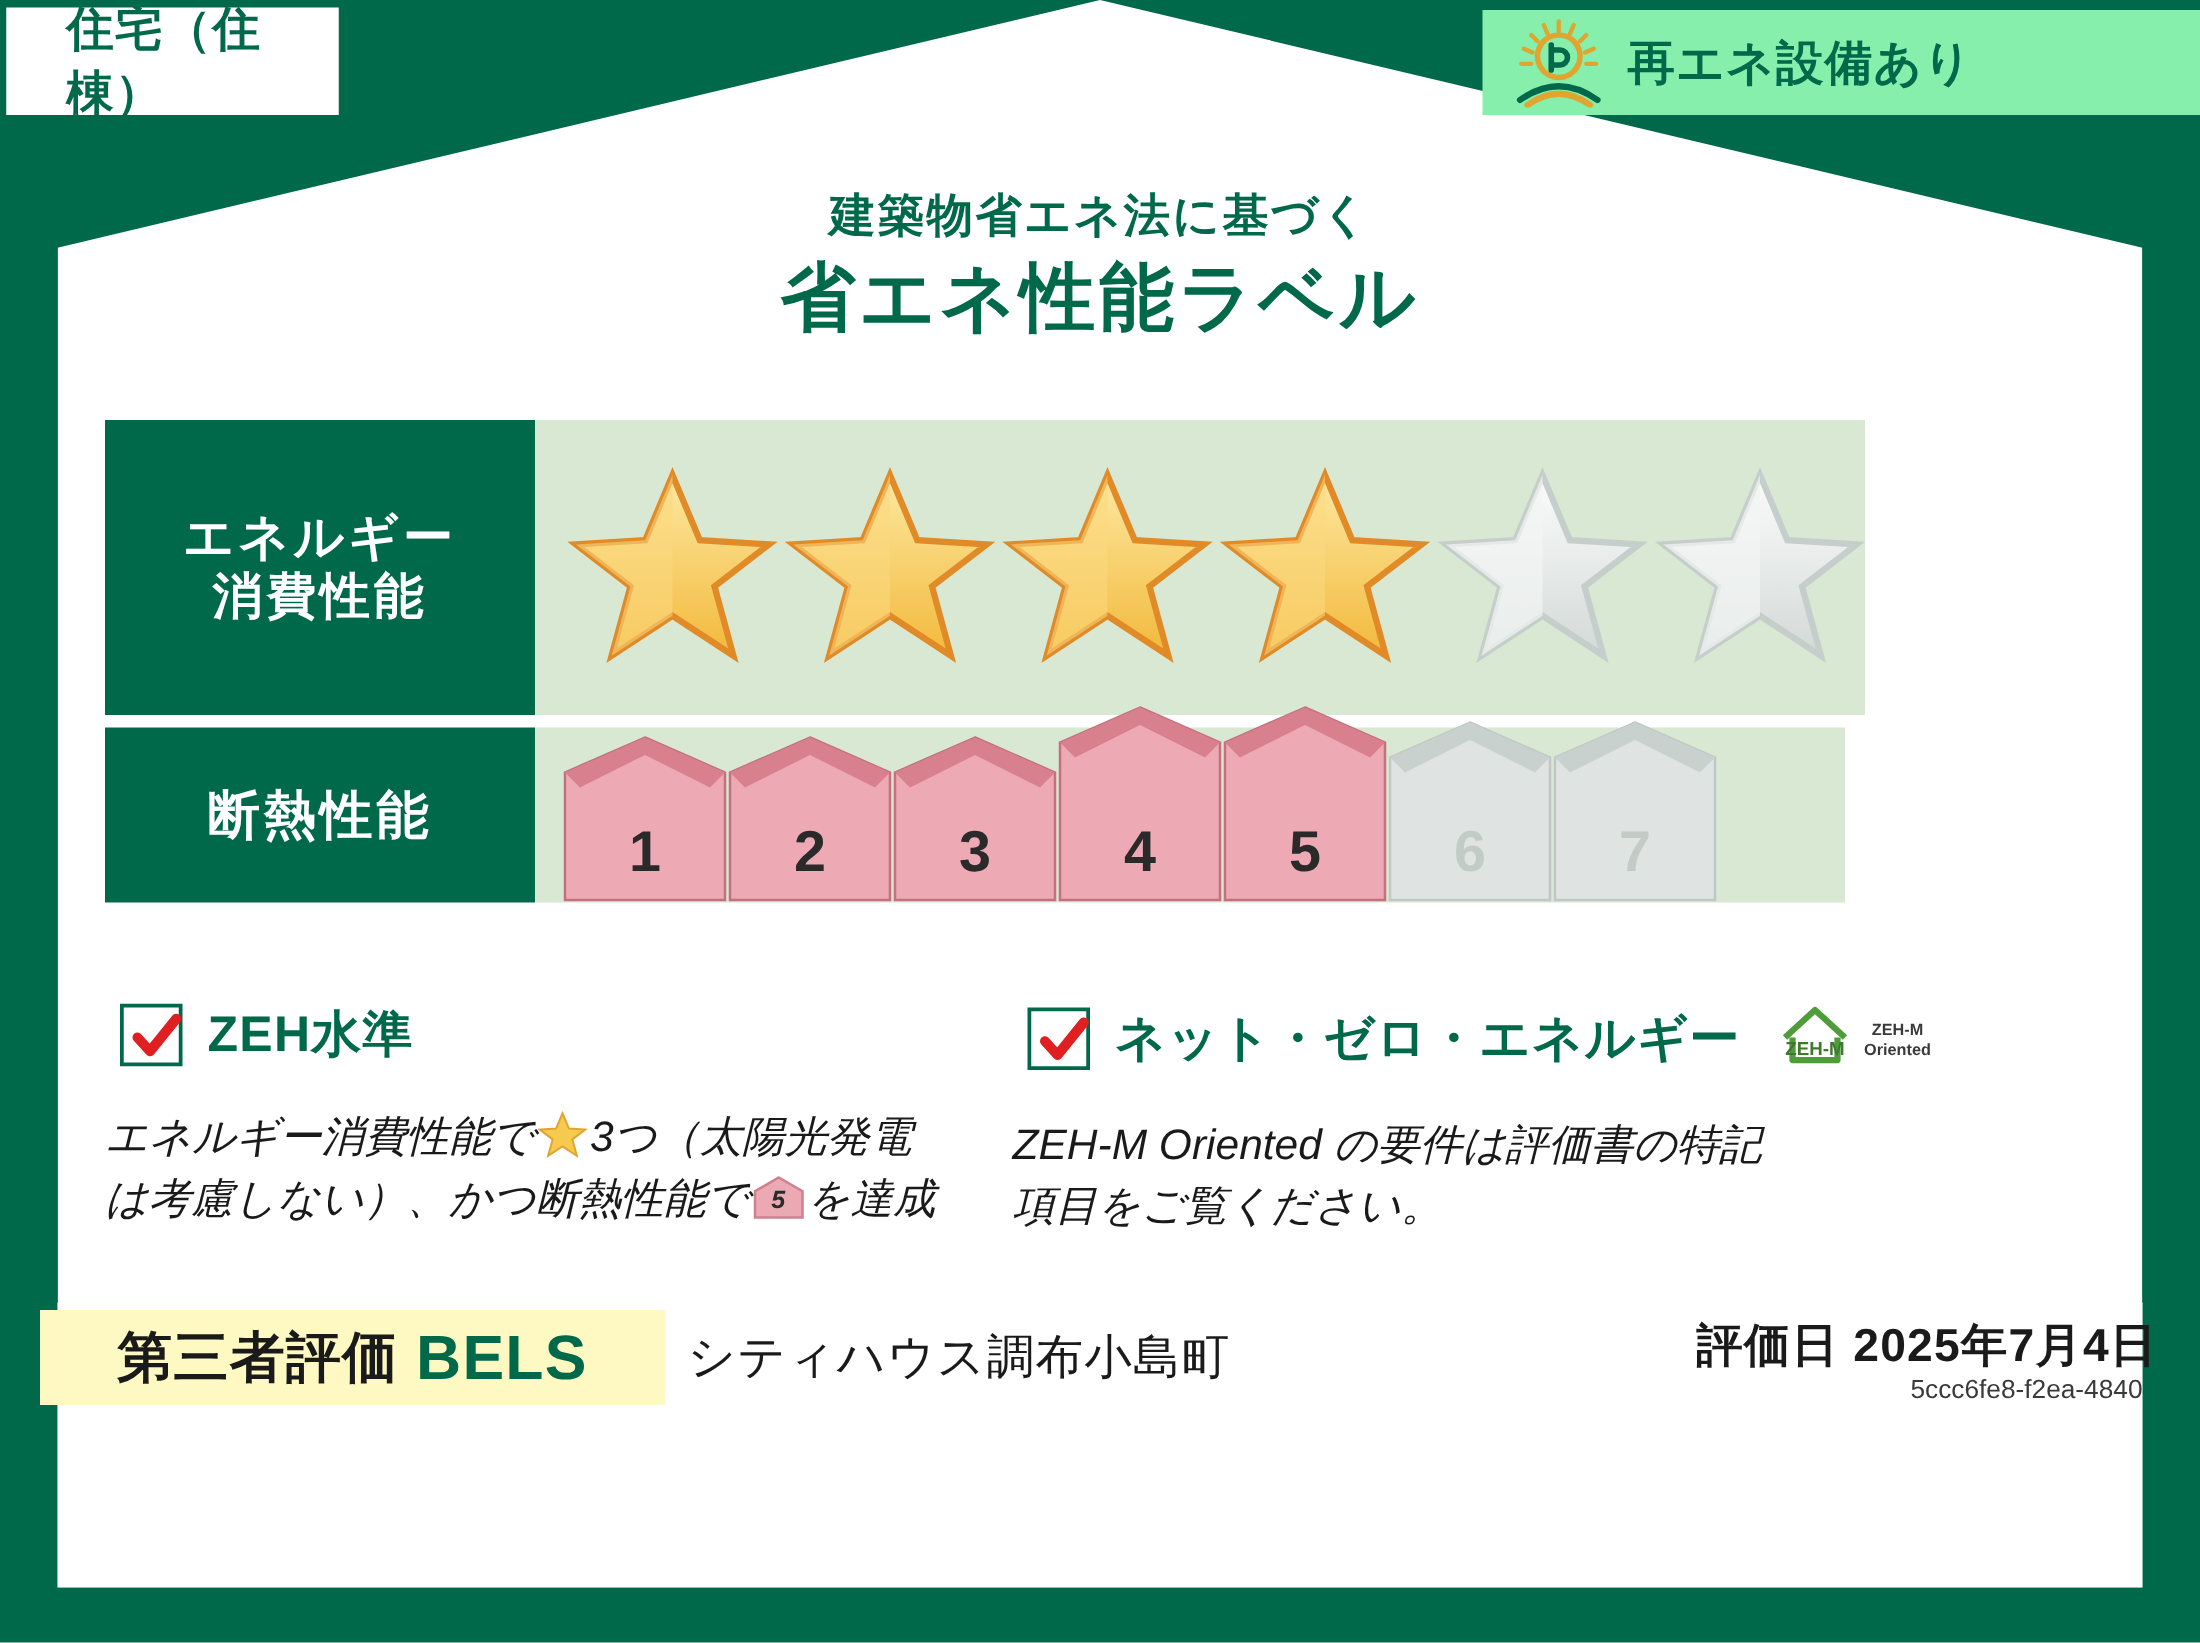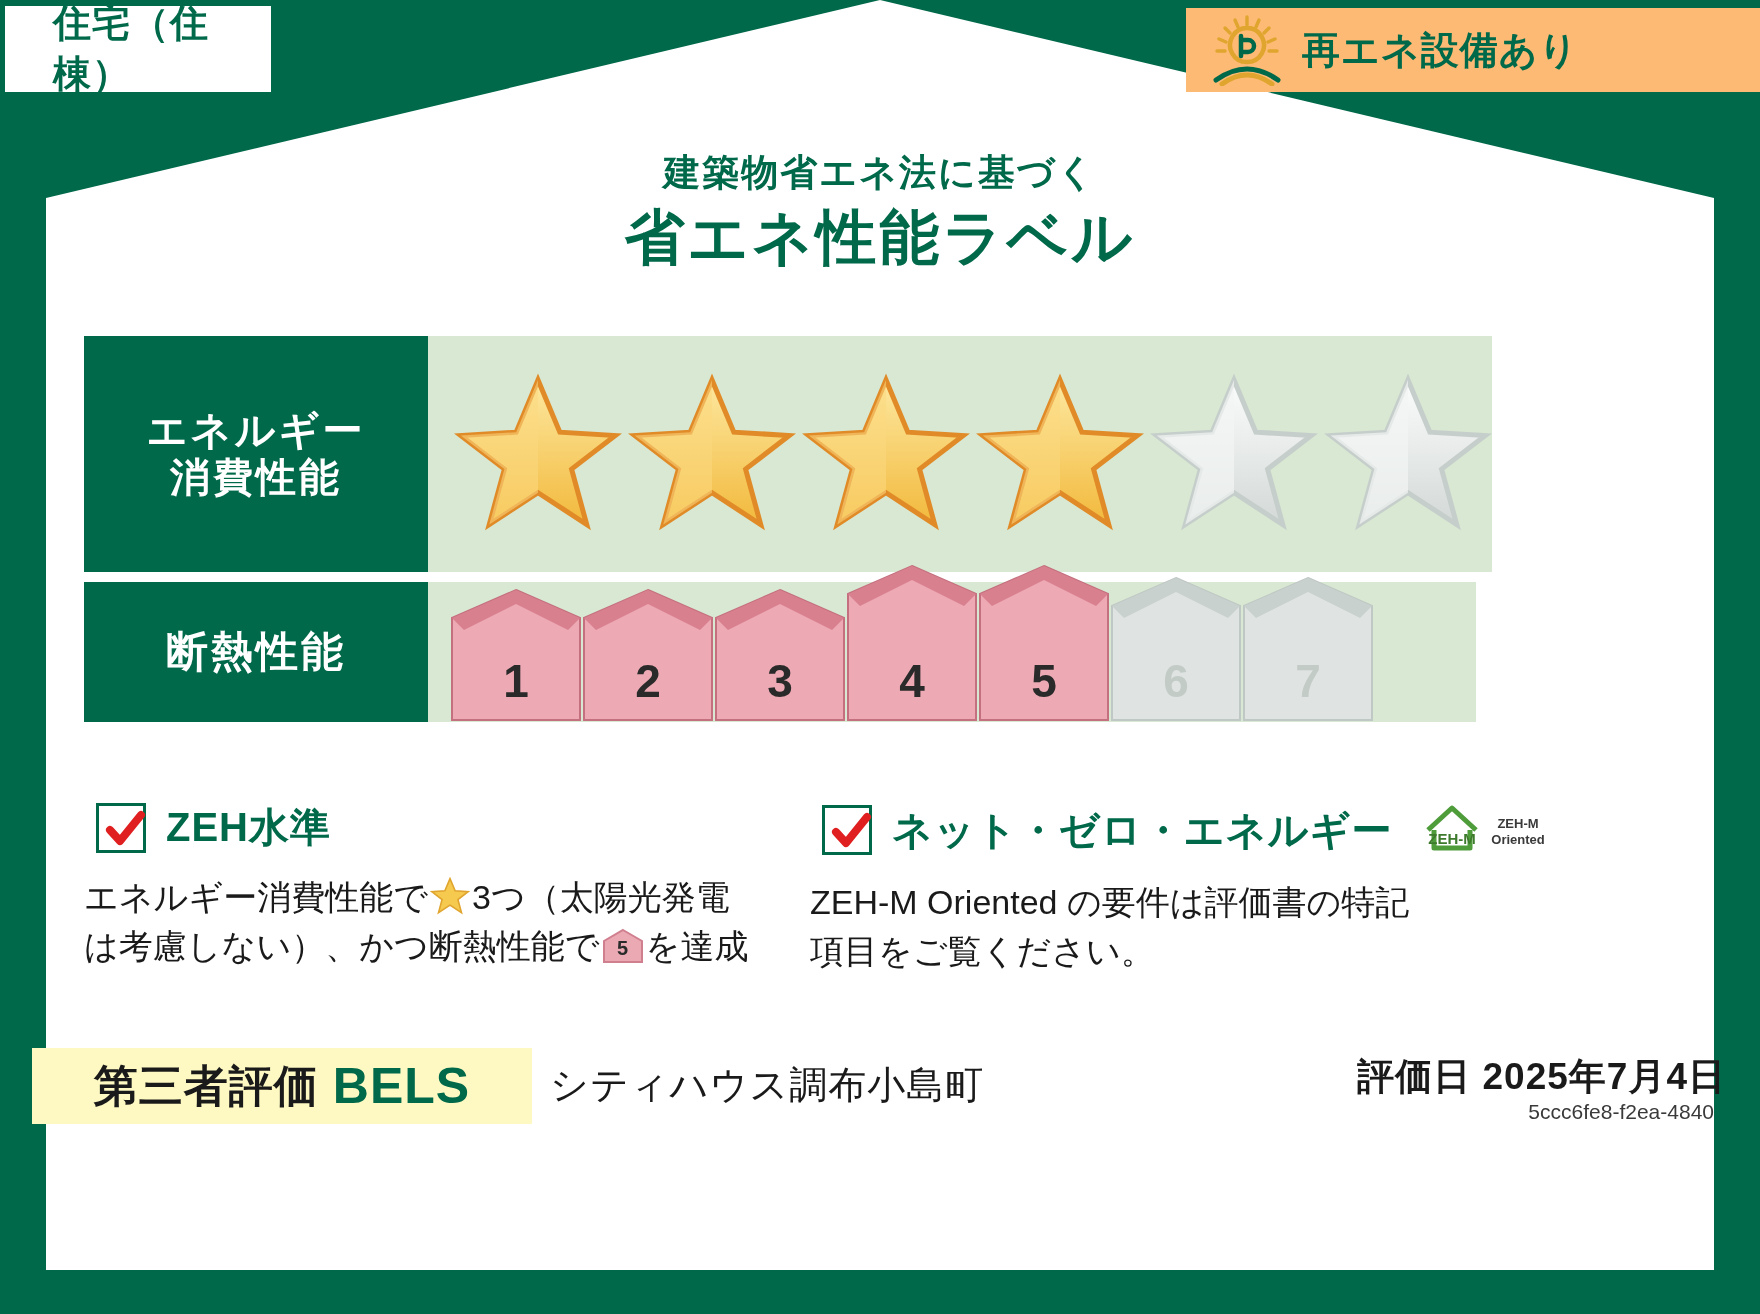--- a/index.html
+++ b/index.html
@@ -33,21 +33,21 @@
     display:flex; align-items:center; justify-content:center;padding-left:48px;
   }
   .tag-dwelling span{
     color:#00694a; font-size:38px; font-weight:bold; letter-spacing:1px;
   }
 
   
   .tag-renew{
     position:absolute; right:0px; top:8px;
     width:574px; height:84px;
-    background:#fdba74;
+    background:#86efac;
     display:flex; align-items:center; padding-left:22px; gap:16px;
   }
   .tag-renew .label{
     color:#00694a; font-size:38px; font-weight:bold; letter-spacing:1px;
   }
   .renew-icon{ width:78px; height:72px; flex:0 0 auto; }
 
   
   .title-sub{
     position:absolute; left:0; right:0; top:148px;
@@ -115,23 +115,24 @@
     background:#fff; position:relative; flex:0 0 auto;
   }
   .chk-box svg{ position:absolute; left:4px; top:2px; }
   .zeh-title{
     color:#00694a; font-size:40px; font-weight:bold; letter-spacing:1px;
     white-space:nowrap;
   }
   .zehm-logo{ margin-left:10px; flex:0 0 auto; }
 
   .zeh-desc{
-    margin-top:18px;
+    margin-top:31px;
     font-size:34px; color:#1a1a1a; line-height:1.45;
     letter-spacing:0px;
+    font-style:italic;
   }
   .zeh-desc .inline-ico{ vertical-align:-6px; margin:0 2px; }
 
   
   .footer-bels{
     position:absolute; left:32px; top:1048px;
     width:500px; height:76px; background:#fef9c3;
     display:flex; align-items:center; justify-content:center; gap:14px;
   }
   .footer-bels .jp{ color:#1a1a1a; font-size:44px; font-weight:bold; letter-spacing:1px;}

